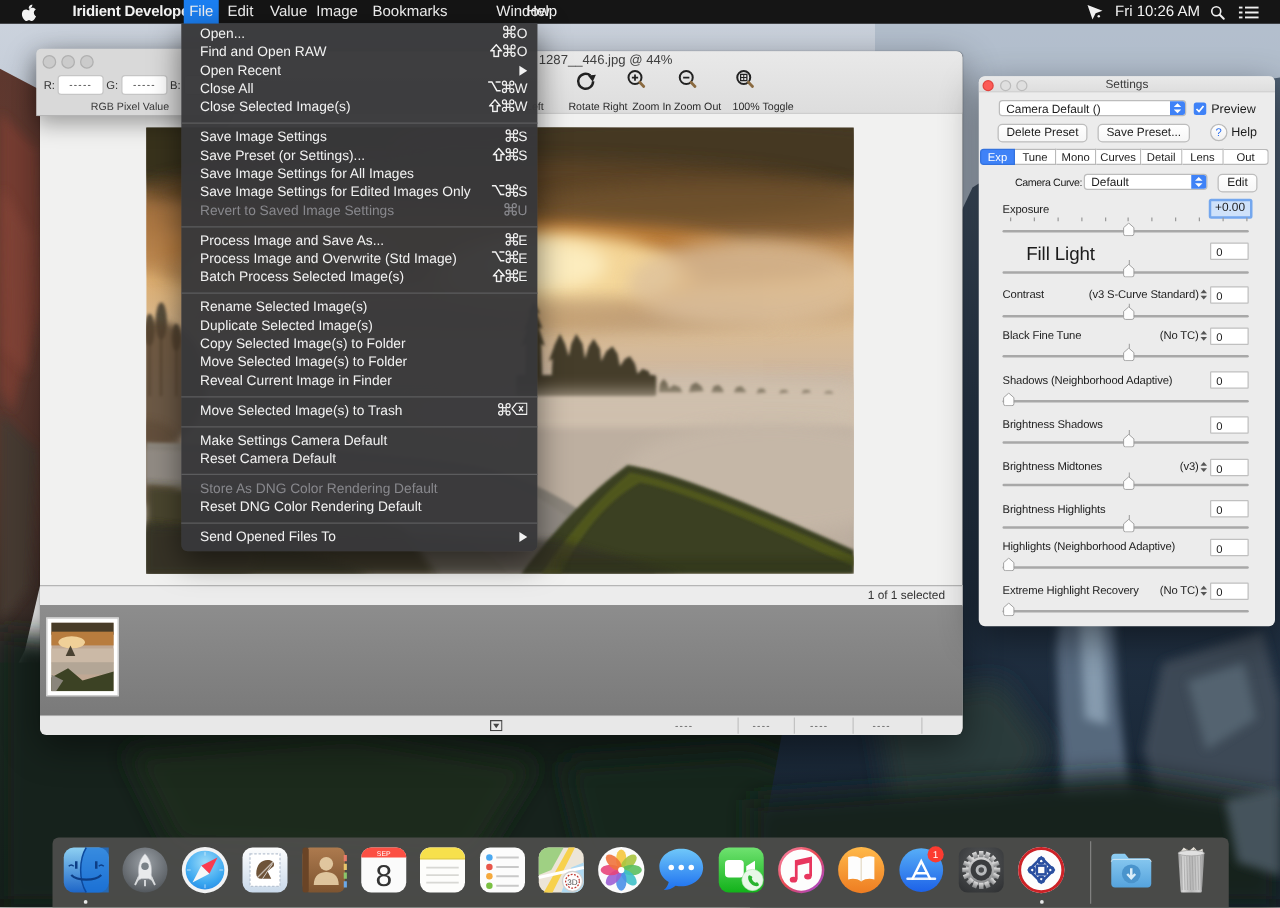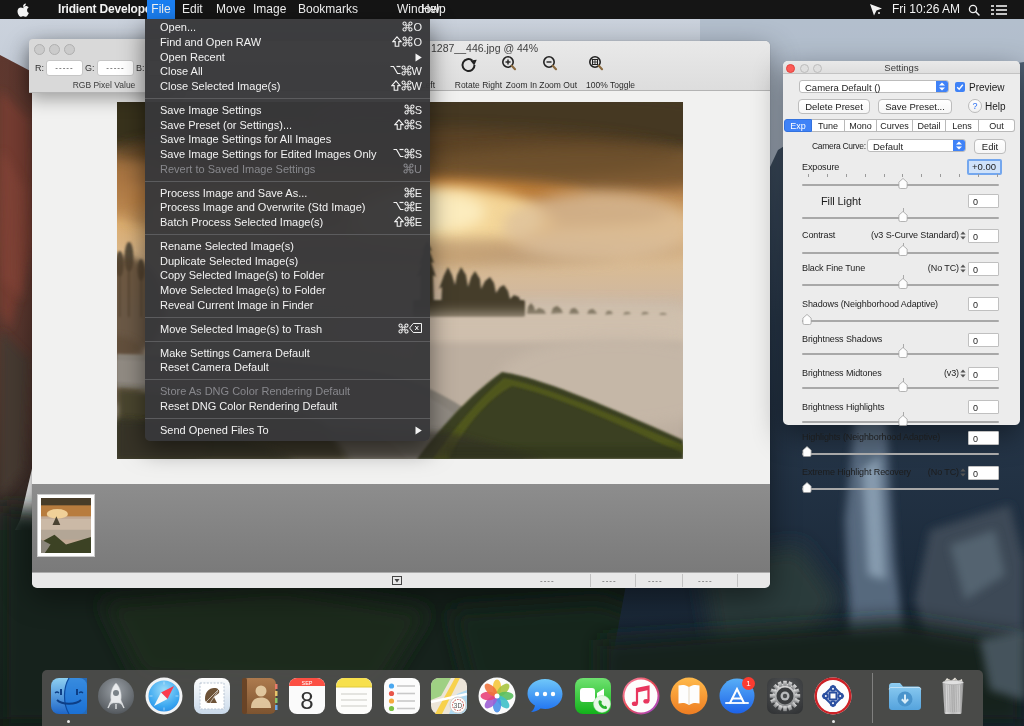--- a/index.html
+++ b/index.html
@@ -21,21 +21,21 @@
   #photo{left:85px;top:61px;width:566px;height:357px;}
   #selbar{left:0;top:427px;width:738px;height:16px;background:#ececec;border-top:1px solid #b5b5b5;
           font-size:9.5px;color:#333;}
   #thumbstrip{left:0;top:443px;width:738px;height:88px;background:linear-gradient(#8d8d8d,#7a7a7a);}
   #botbar{left:0;top:531px;width:738px;height:15px;background:#e8e8e8;border-top:1px solid #ababab;
           border-radius:0 0 5px 5px;font-size:8px;color:#555;}
   
   #rgbpal{left:29px;top:39px;width:150px;height:53px;background:#d9d9d9;border-radius:4px 4px 0 0;
           box-shadow:0 6px 18px rgba(0,0,0,0.35);font-size:9px;color:#333;border-bottom:1px solid #b5b5b5;}
   
-  #setwin{left:783px;top:61px;width:237px;height:364px;background:#ececec;border-radius:5px;
+  #setwin{left:783px;top:61px;width:237px;height:440px;background:#ececec;border-radius:5px;
           box-shadow:0 10px 30px rgba(0,0,0,0.45);font-size:9px;color:#1c1c1c;}
   .sl-track{position:absolute;height:2px;background:#a8a8a8;border-radius:1px;}
   .sl-thumb{position:absolute;width:10px;height:11px;}
   .vbox{position:absolute;width:31px;height:14px;background:#fff;border:1px solid #c0c0c0;
         border-radius:1px;font-size:9px;line-height:14px;padding-left:4px;box-sizing:border-box;}
   .btn{position:absolute;background:linear-gradient(#ffffff,#f6f6f6);border:1px solid #bdbdbd;border-radius:4px;
        text-align:center;font-size:9.5px;color:#1c1c1c;}
   
   #fmenu{left:145px;top:19px;width:285px;background:rgba(56,56,58,0.97);border-radius:0 0 5px 5px;
          padding:1px 0 4px 0;box-shadow:0 8px 24px rgba(0,0,0,0.5);font-size:11px;color:#f2f2f2;}
@@ -219,20 +219,23 @@
 
     <path d="M300 357 C 320 330 350 295 385 270 C 420 275 480 300 548 330 L 566 338 L 566 357 Z" fill="#3a4020" filter="url(#pb1)"></path>
     <path d="M316 357 C 336 328 360 298 387 276 C 420 282 478 305 545 334 L 566 343 L 566 351 L 540 340 C 480 312 425 290 395 284 C 370 297 345 328 332 357 Z" fill="#51581f" opacity="0.95" filter="url(#pb1)"></path>
 
     <path d="M0 286 C 80 292 160 302 205 320 L 232 357 L 0 357 Z" fill="#49452f" filter="url(#pb2)"></path>
     <path d="M0 316 C 60 322 130 336 180 357 L 0 357 Z" fill="#3a3a28" filter="url(#pb2)"></path>
     <ellipse cx="20" cy="345" rx="70" ry="25" fill="#403c2a" opacity="0.8" filter="url(#pb2)"></ellipse>
     <polygon points="0,318 330,330 430,357 0,357" fill="#332e25" opacity="0.6" filter="url(#pb2)"></polygon>
     <polygon points="330,345 566,345 566,357 330,357" fill="#2c3318" opacity="0.45" filter="url(#pb2)"></polygon>
   </svg>
+  <div id="selbar" class="abs">
+      <span style="position:absolute;right:14px;top:2px;">1 of 1 selected</span>
+    </div>
   <div id="thumbstrip" class="abs">
     <div class="abs" style="left:5px;top:10px;width:56px;height:61px;background:#fff;border:1px solid #ccc;">
       <svg width="50" height="55" viewBox="0 0 52 45" preserveAspectRatio="none" style="margin:3px;">
         <rect width="52" height="45" fill="#c0a894"></rect>
         <rect width="52" height="8" fill="#483c28"></rect>
         <rect y="6" width="52" height="9" fill="#b87c3e"></rect>
         <ellipse cx="17" cy="13" rx="11" ry="4" fill="#f0d098"></ellipse>
         <rect y="17" width="52" height="10" fill="#cbb9a6"></rect>
         <rect y="26" width="52" height="8" fill="#b3a696"></rect>
         <polygon points="12,22 16,15 20,22" fill="#4a4232"></polygon>
@@ -328,21 +331,21 @@
       <div class="abs" style="left:119.4px;top:113px;width:1px;height:3px;background:#9a9a9a;"></div>
       <div class="abs" style="left:138.3px;top:113px;width:1px;height:3px;background:#9a9a9a;"></div>
       <div class="abs" style="left:157.2px;top:113px;width:1px;height:3px;background:#9a9a9a;"></div>
       <div class="abs" style="left:176.2px;top:113px;width:1px;height:3px;background:#9a9a9a;"></div>
       <div class="abs" style="left:195.1px;top:113px;width:1px;height:3px;background:#9a9a9a;"></div>
       <div class="abs" style="left:214.0px;top:113px;width:1px;height:3px;background:#9a9a9a;"></div>
   <div class="sl-track" style="left:19px;top:123px;width:197px;"></div>
   <svg class="sl-thumb" style="left:115px;top:116.8px;" width="10" height="12" viewBox="0 0 10 12">
         <path d="M5 0.5 L9.5 4.5 V9.8 A1.7 1.7 0 0 1 7.8 11.5 H2.2 A1.7 1.7 0 0 1 0.5 9.8 V4.5 Z" fill="#fdfdfd" stroke="#9a9a9a" stroke-width="0.8"></path>
       </svg>
-  <span class="abs" style="left:19px;top:134.1px;font-size:11px;white-space:nowrap;letter-spacing:-0.1px;padding-left:19px;">Fill Light</span>
+  <span class="abs" style="left:19px;top:134.1px;font-size:15px;white-space:nowrap;letter-spacing:-0.1px;padding-left:19px;">Fill Light</span>
   <div class="vbox" style="left:185px;top:132.6px;">0</div>
   <div class="abs" style="left:120px;top:147px;width:1px;height:3.5px;background:#aaa;"></div>
   <div class="sl-track" style="left:19px;top:156px;width:197px;"></div>
   <svg class="sl-thumb" style="left:115px;top:149.8px;" width="10" height="12" viewBox="0 0 10 12">
         <path d="M5 0.5 L9.5 4.5 V9.8 A1.7 1.7 0 0 1 7.8 11.5 H2.2 A1.7 1.7 0 0 1 0.5 9.8 V4.5 Z" fill="#fdfdfd" stroke="#9a9a9a" stroke-width="0.8"></path>
       </svg>
   <span class="abs" style="left:19px;top:169.1px;font-size:9px;white-space:nowrap;letter-spacing:-0.1px;">Contrast</span>
   <span class="abs" style="left:60px;top:169.1px;width:116px;text-align:right;font-size:9px;white-space:nowrap;letter-spacing:-0.1px;">(v3 S-Curve Standard)</span>
   <svg class="abs" style="left:177px;top:170.1px;" width="6" height="9" viewBox="0 0 6 9">
         <polygon points="3,0.5 5.6,3.5 0.4,3.5" fill="#555"></polygon>
@@ -418,21 +421,21 @@
   </div>
 </div>
 <div id="menubar" class="abs">
   <svg class="abs" style="left:17px;top:3px;" width="13" height="14" viewBox="0 0 17 17">
     <path fill="#f3f3f3" d="M11.6 0 c0.1 1.1-0.3 2.1-1 2.9-0.7 0.8-1.8 1.4-2.8 1.3-0.1-1 0.4-2.1 1-2.8C9.5 0.7 10.7 0.1 11.6 0 Z"></path>
     <path fill="#f3f3f3" d="M8.6 5.3c0.9 0 1.9-0.7 3.1-0.7 1.4 0 2.7 0.7 3.5 1.9-1.3 0.8-2 2-2 3.5 0 1.6 0.9 3 2.3 3.6-0.4 1.1-0.8 1.8-1.4 2.6-0.8 1.2-1.7 2.4-3 2.4-1.2 0-1.6-0.8-3-0.8-1.4 0-1.9 0.8-3 0.8-1.3 0-2.2-1.3-3-2.5C0.9 14.3 0.1 11 1.2 8.9 2 7.4 3.4 6.5 4.8 6.5c1.2 0 2.4 0.8 3.8 0.8 0 0-0.6-2-0-2Z" transform="translate(0,-1.2)"></path>
   </svg>
   <span class="it" style="left:42px;font-weight:bold;font-size:12px;letter-spacing:-0.2px;padding-left:16px;">Iridient Developer</span>
   <span class="it" style="left:147px;width:28px;background:#1b7ff2;text-align:center;">File</span>
   <span class="it" style="left:182px;">Edit</span>
-  <span class="it" style="left:216px;">Move</span>
+  <span class="it" style="left:216px;">Value</span>
   <span class="it" style="left:253px;">Image</span>
   <span class="it" style="left:298px;">Bookmarks</span>
   <span class="it" style="left:368px;margin-left:29px;">Window</span>
   <span class="it" style="left:421px;">Help</span>
   <svg class="abs" style="left:869px;top:3px;" width="15" height="13" viewBox="0 0 15 13">
     <path fill="#f0f0f0" d="M1 1 L13 5.5 L7.5 7.5 L5 12.5 Z"></path>
       <circle cx="10" cy="10" r="1" fill="#f0f0f0"></circle>
   </svg>
   <span class="it" style="left:892px;font-size:12px;">Fri 10:26 AM</span>
   <svg class="abs" style="left:968px;top:4px;" width="12" height="12" viewBox="0 0 12 12">

